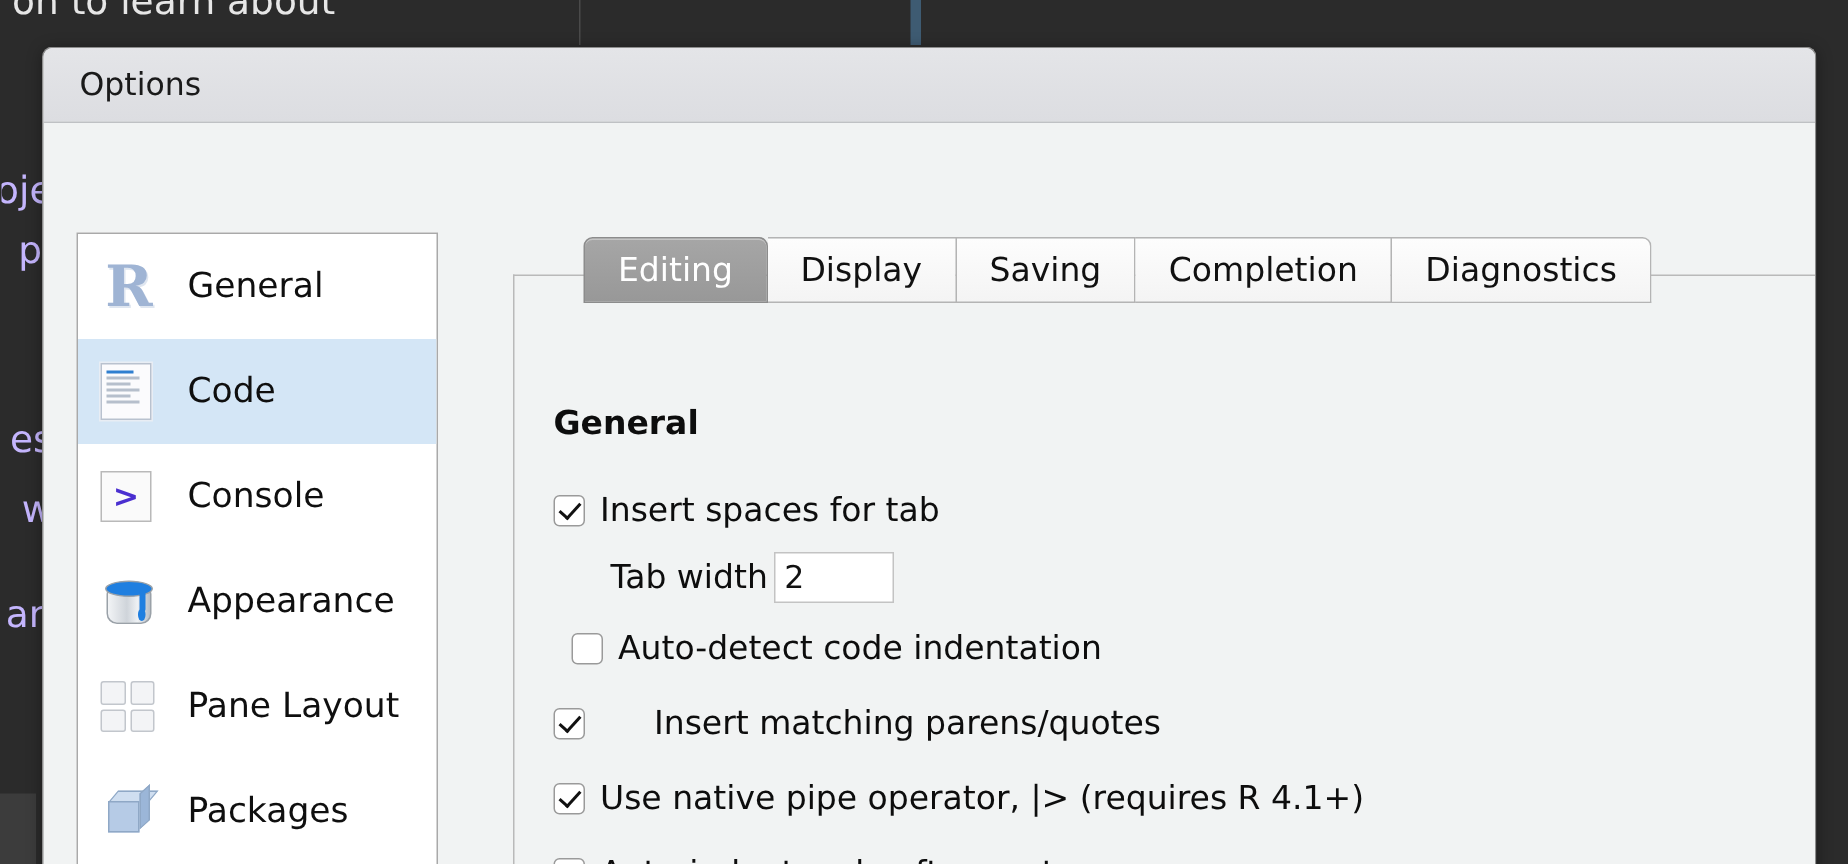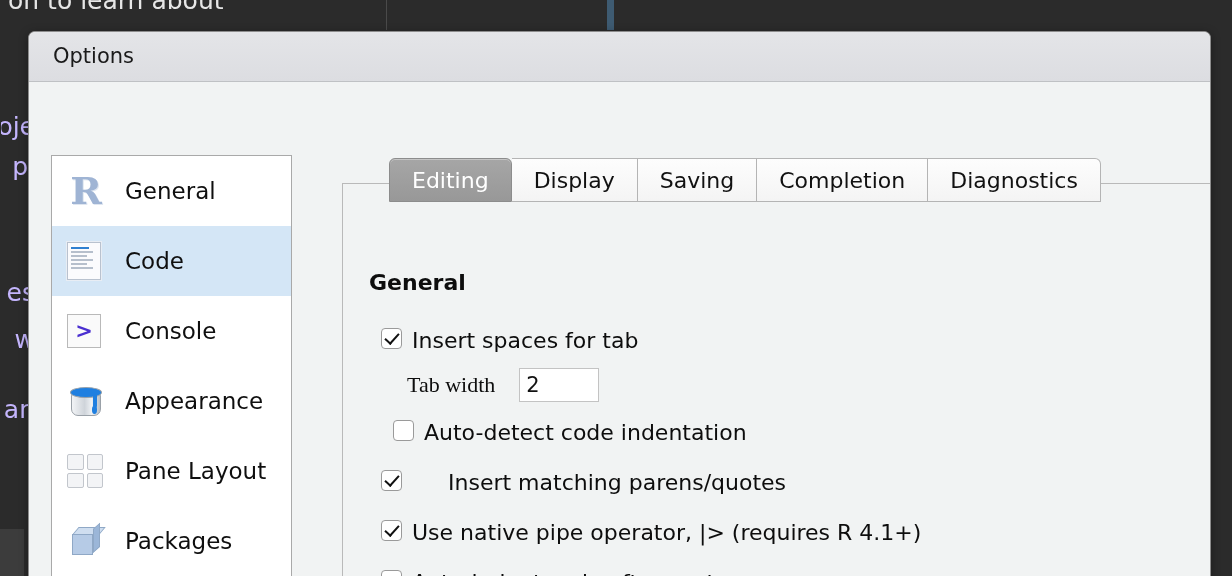--- a/index.html
+++ b/index.html
@@ -283,22 +283,23 @@
   #section-heading {
     position: absolute;
     left: 26px;
     top: 86px;
     font-size: 22px;
     font-weight: bold;
     color: #0d0d0d;
   }
   .option-row {
     position: absolute;
-    left: 38px;
+    left: 26px;
     display: flex;
+    align-items: center;
     white-space: nowrap;
   }
   .checkbox {
     width: 21px;
     height: 21px;
     flex: 0 0 21px;
     background: #ffffff;
     border: 1px solid #9a9a9a;
     border-radius: 4px;
     position: relative;
@@ -321,22 +322,21 @@
   }
   .subrow {
     position: absolute;
     left: 64px;
     display: flex;
     align-items: center;
   }
   .sub-label {
     font-size: 22px;
     color: #0d0d0d;
-    margin-right: 24px;
-    font-family: Liberation Serif, serif;
+    margin-right: 4px;
   }
   #tab-width-input {
     width: 80px;
     height: 34px;
     background: #ffffff;
     border: 1px solid #c3c3c3;
     font-family: "DejaVu Sans", sans-serif;
     font-size: 21px;
     color: #111;
     padding: 0 6px;

